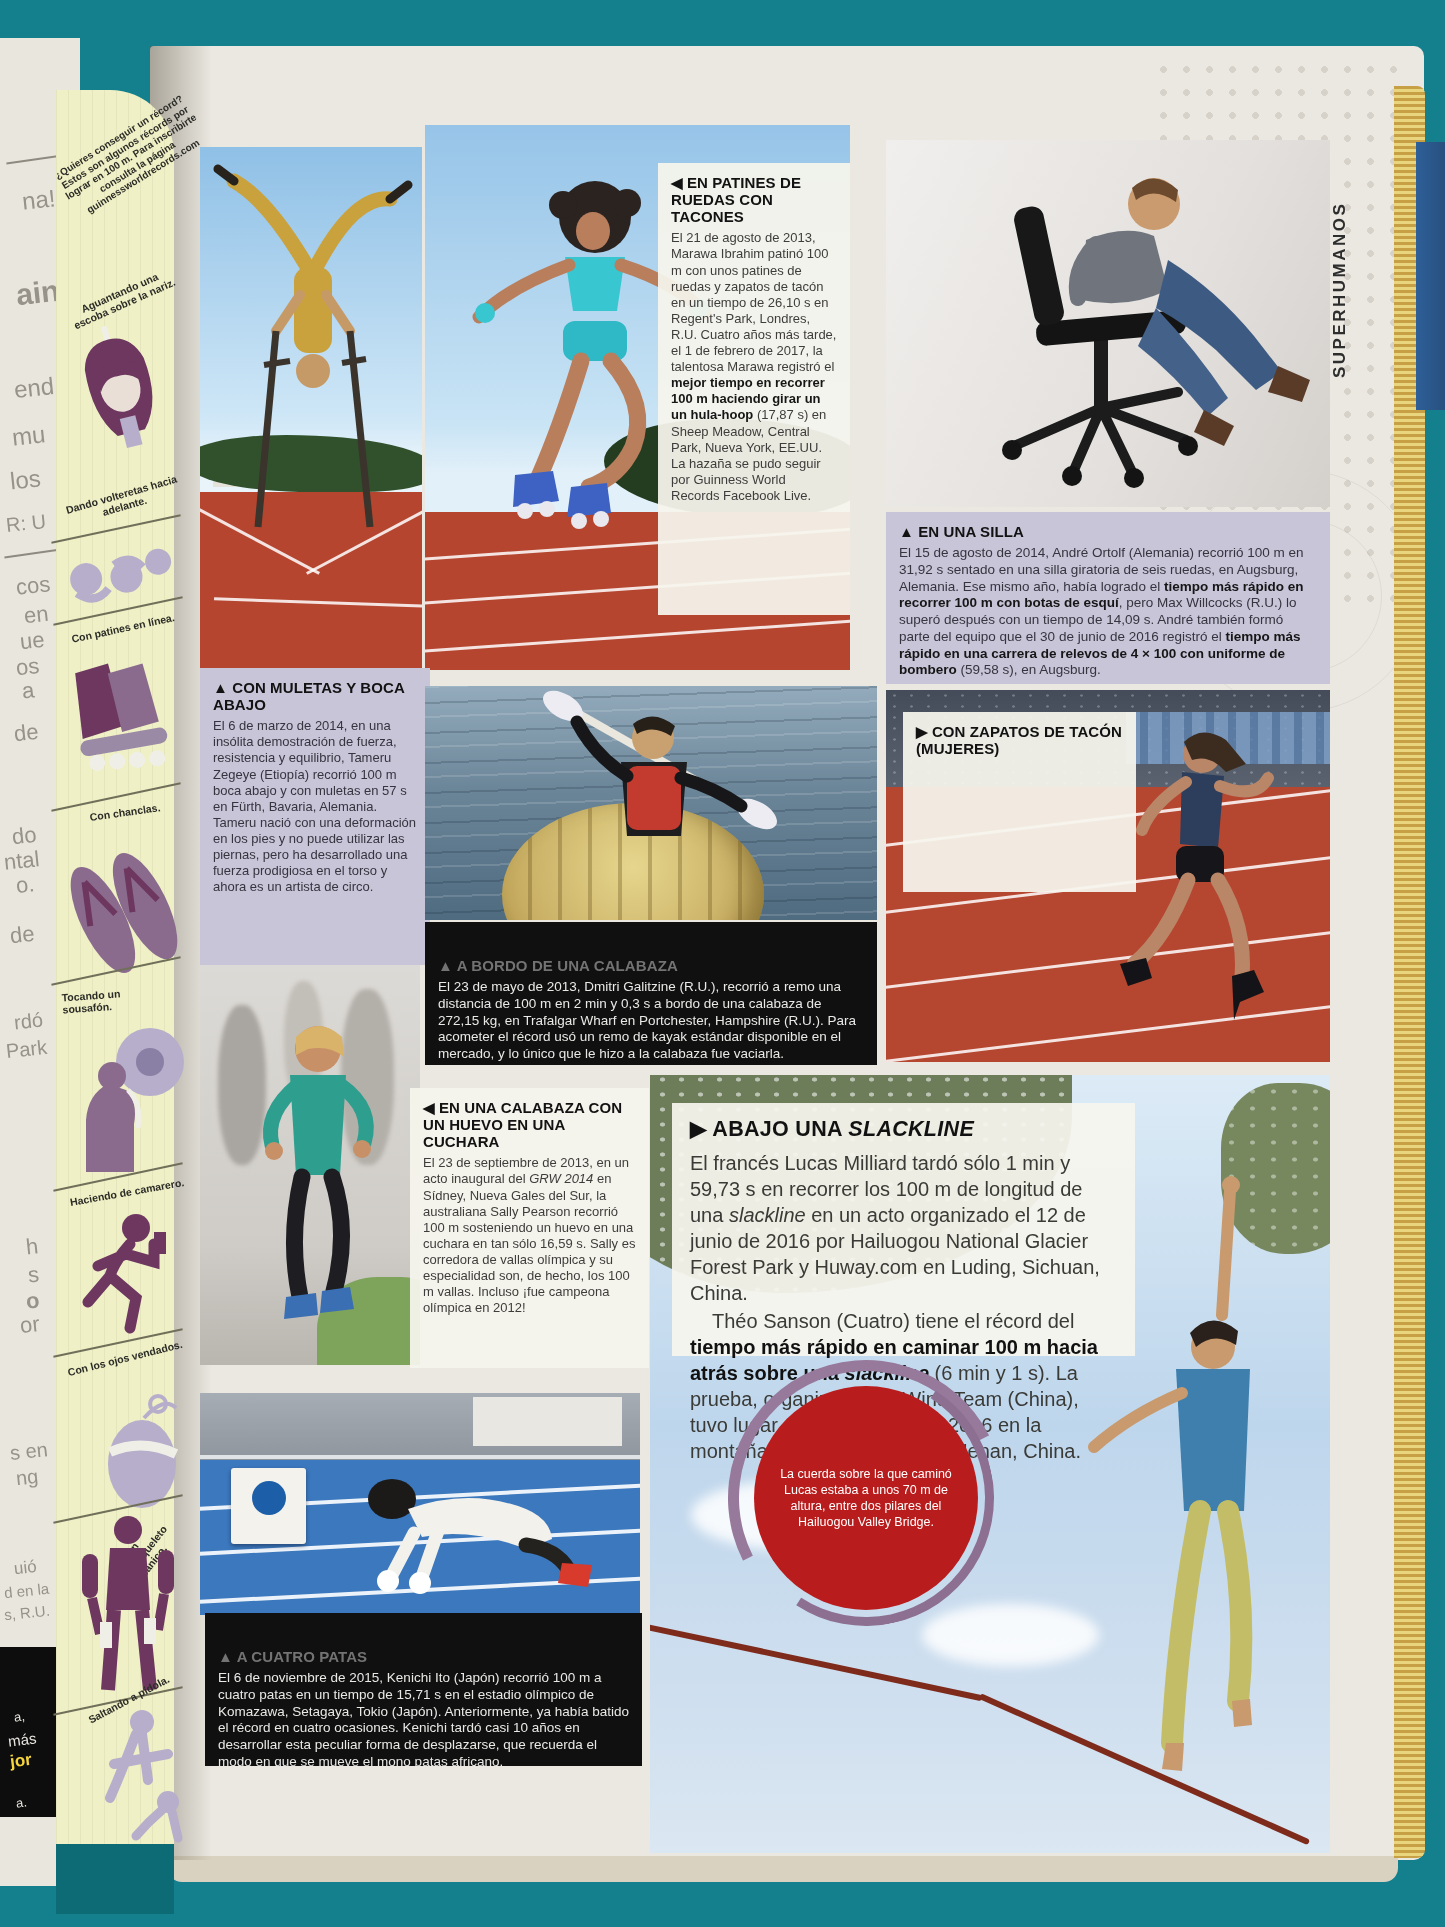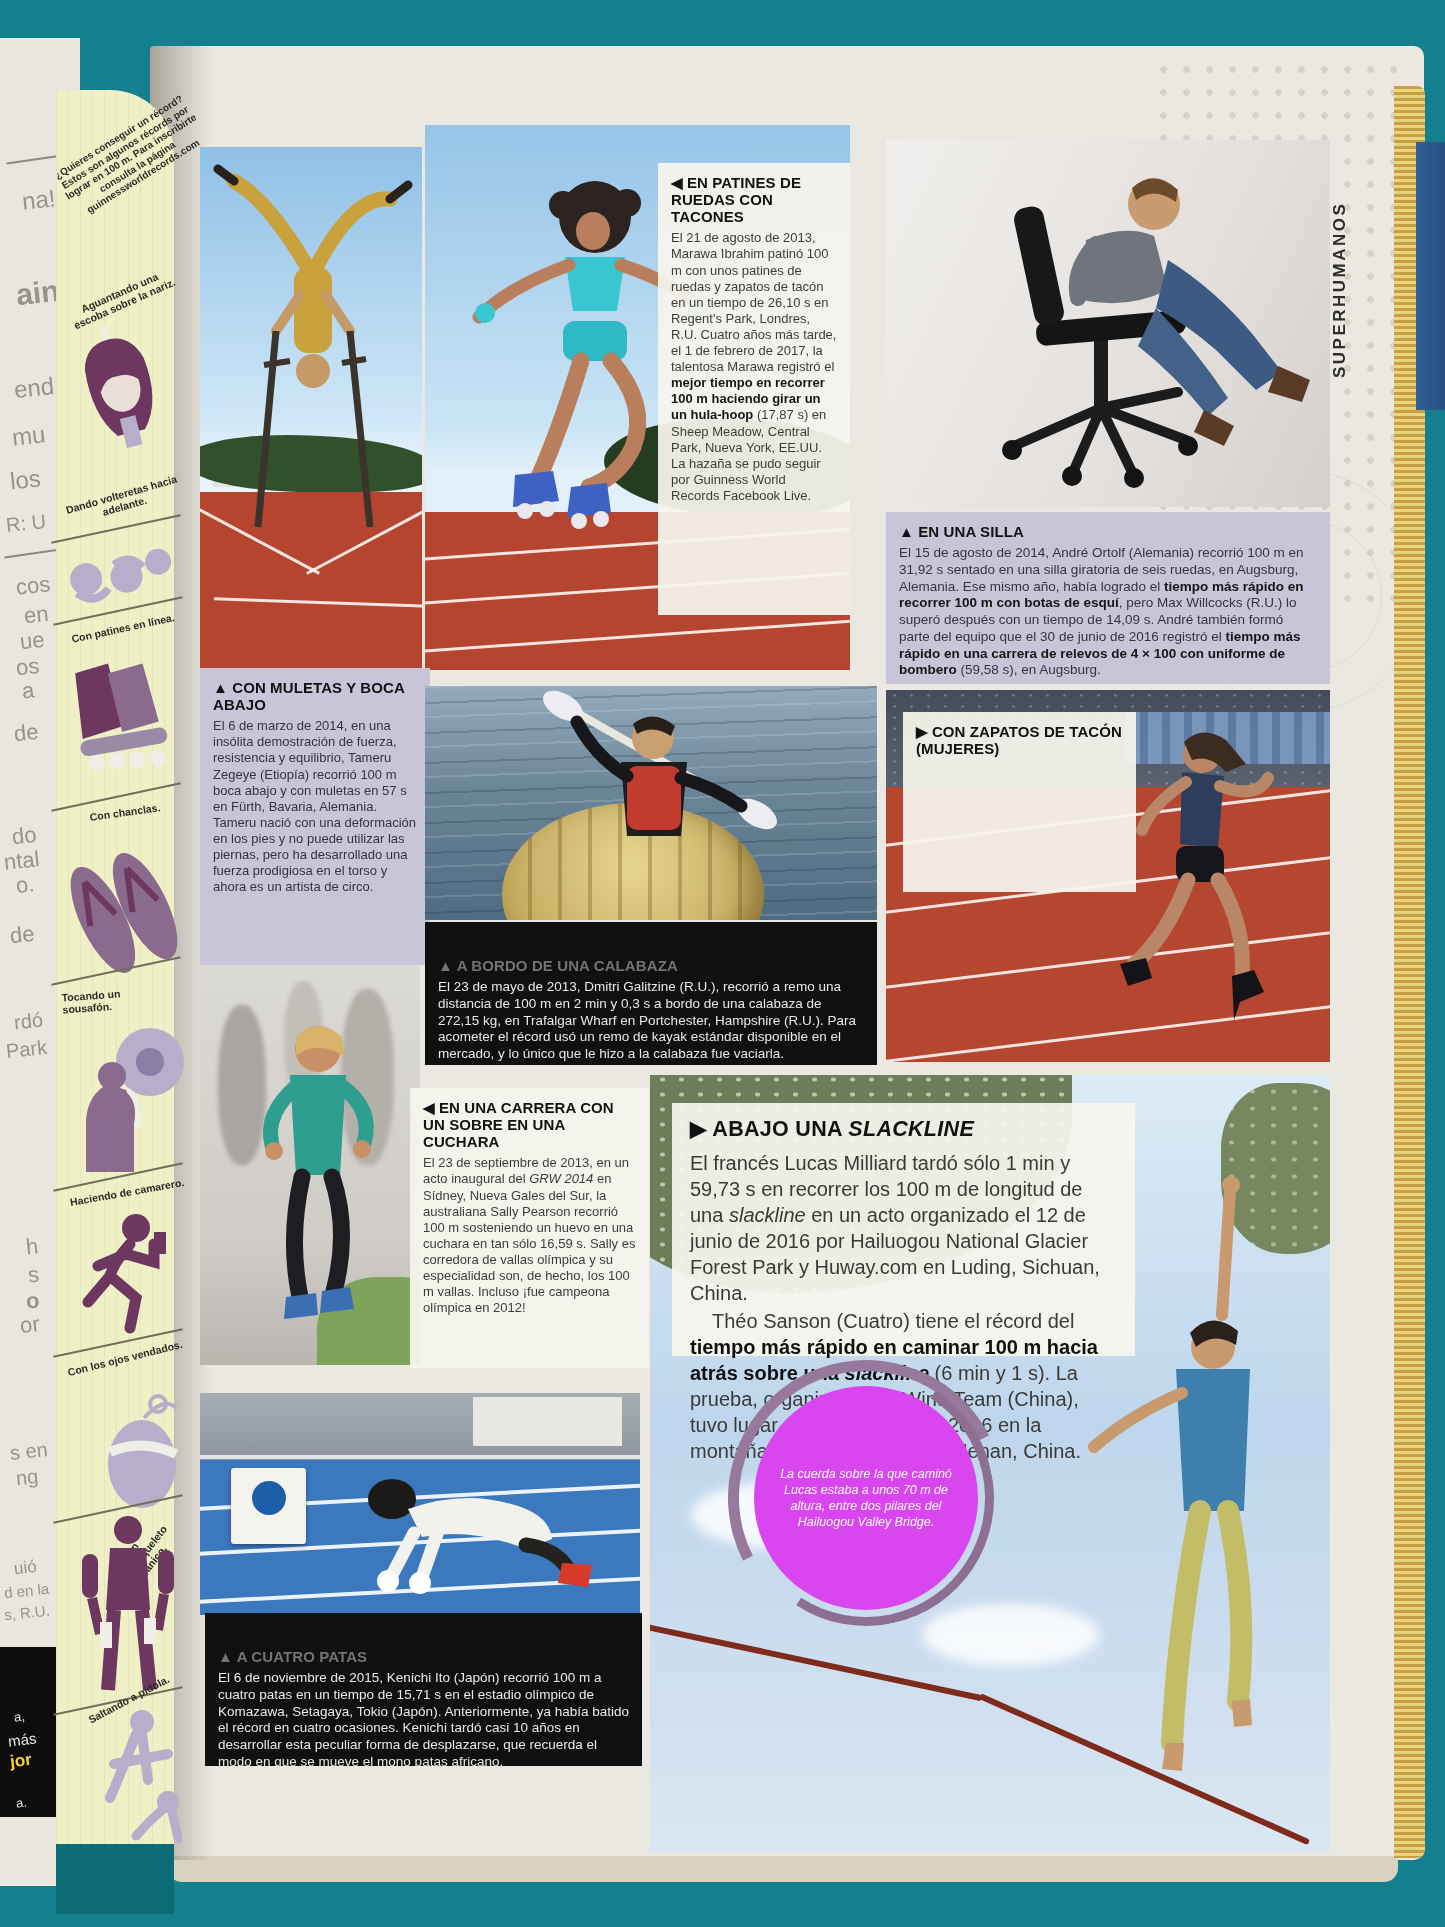--- a/index.html
+++ b/index.html
@@ -90,22 +90,22 @@
   #cap-slackline .cap-title{font-size:21.5px;letter-spacing:.3px;margin-bottom:8px;}
   #cap-slackline .cap-body p{font-size:20px;line-height:1.3;color:#3a3a37;}
   #cap-slackline .cap-body p + p{text-indent:22px;margin-top:2px;}
   #cap-slackline .cap-body .b{color:#111;}
   
   #callout{left:728px;top:1360px;width:276px;height:276px;}
   #callout .ring1{position:absolute;inset:0;border-radius:50%;border:11px solid transparent;
        border-top-color:#97799b;border-left-color:#97799b;transform:rotate(18deg);}
   #callout .ring2{position:absolute;inset:10px;border-radius:50%;border:9px solid transparent;
        border-bottom-color:#8d6f92;border-right-color:#8d6f92;transform:rotate(-12deg);}
-  #callout .disc{position:absolute;inset:26px;border-radius:50%;background:#d946ef;
-       display:flex;align-items:center;justify-content:flex-end;padding:26px;box-sizing:border-box;font-style:italic;}
+  #callout .disc{position:absolute;inset:26px;border-radius:50%;background:#b91c1c;
+       display:flex;align-items:center;justify-content:flex-end;padding:26px;box-sizing:border-box;}
   #callout .disc div{color:#fff;font-size:12.5px;line-height:1.3;text-align:center;}
   svg{display:block}
 </style>
 </head>
 <body>
 
 <div class="abs" id="main-page"></div>
 <div class="abs" id="page-under"></div>
 <div class="abs" id="gutter-shadow"></div>
 <div class="abs" id="dots"></div>
@@ -394,21 +394,21 @@
     <path d="M84 80 Q50 108 58 140 M126 80 Q160 104 150 138" stroke="#2e9e8f" stroke-width="15" fill="none" stroke-linecap="round"></path>
     <circle cx="60" cy="146" r="9" fill="#c89067"></circle>
       <circle cx="148" cy="144" r="9" fill="#c89067"></circle>
     <path d="M88 172 Q74 234 86 292 M118 172 Q136 226 120 286" stroke="#1e1e22" stroke-width="17" fill="none" stroke-linecap="round"></path>
     <path d="M72 292 L102 288 L104 310 L70 314 Z" fill="#3a6fb3"></path>
     <path d="M108 286 L136 282 L140 304 L106 308 Z" fill="#3a6fb3"></path>
   </svg>
 </div>
 
 <div class="cap" id="cap-huevo" style="left:410px;top:1088px;width:239px;height:280px;">
-  <div class="cap-title"><span>◀ EN UNA CARRERA CON UN SOBRE EN UNA CUCHARA</span></div>
+  <div class="cap-title"><span>◀ EN UNA CALABAZA CON UN HUEVO EN UNA CUCHARA</span></div>
   <div class="cap-body">
       <p><span>El 23 de septiembre de 2013, en un acto inaugural del </span><span class="i">GRW 2014</span><span> en Sídney, Nueva Gales del Sur, la australiana Sally Pearson recorrió 100 m sosteniendo un huevo en una cuchara en tan sólo 16,59 s. Sally es corredora de vallas olímpica y su especialidad son, de hecho, los 100 m vallas. Incluso ¡fue campeona olímpica en 2012!</span></p>
     </div>
 </div>
 
 <div class="photo" id="photo-slackline">
   <div class="treecorner"></div>
   <div class="treeright"></div>
   <div class="cloud" style="left:6%;top:52%;width:30%;height:9%;"></div>
   <div class="cloud" style="left:40%;top:68%;width:26%;height:8%;"></div>

